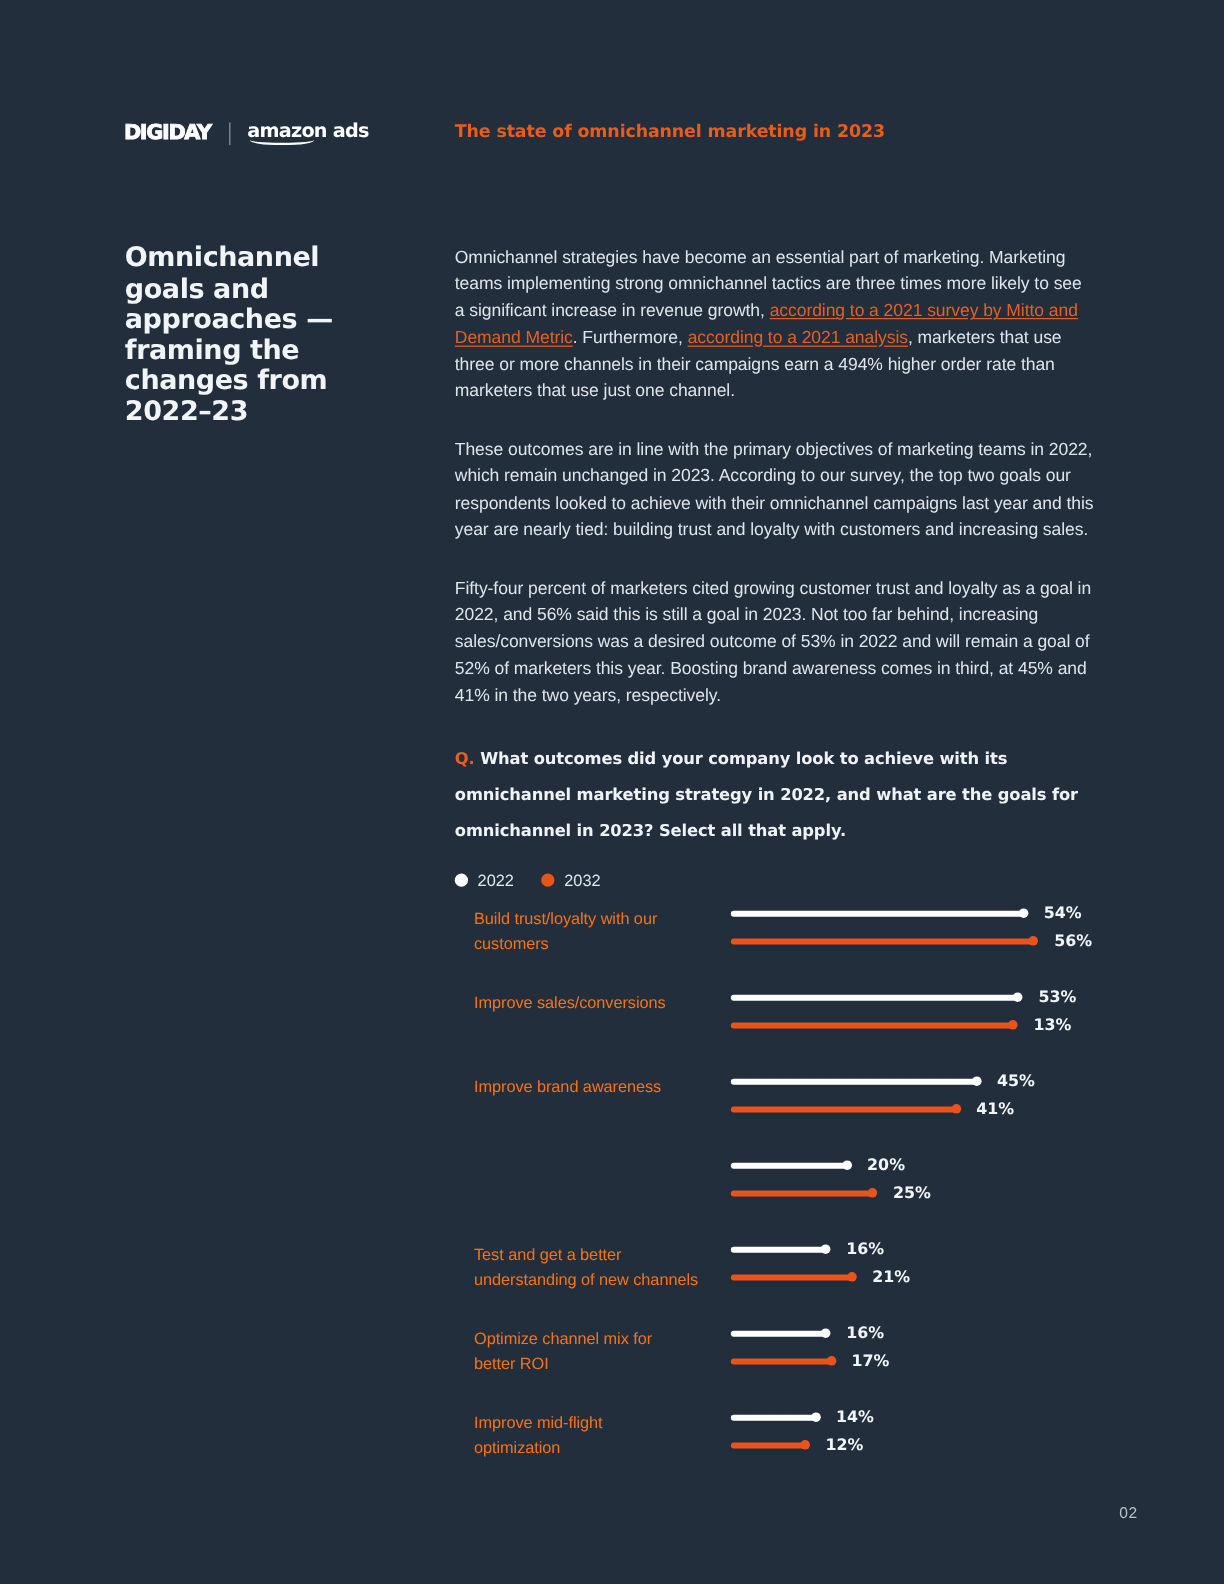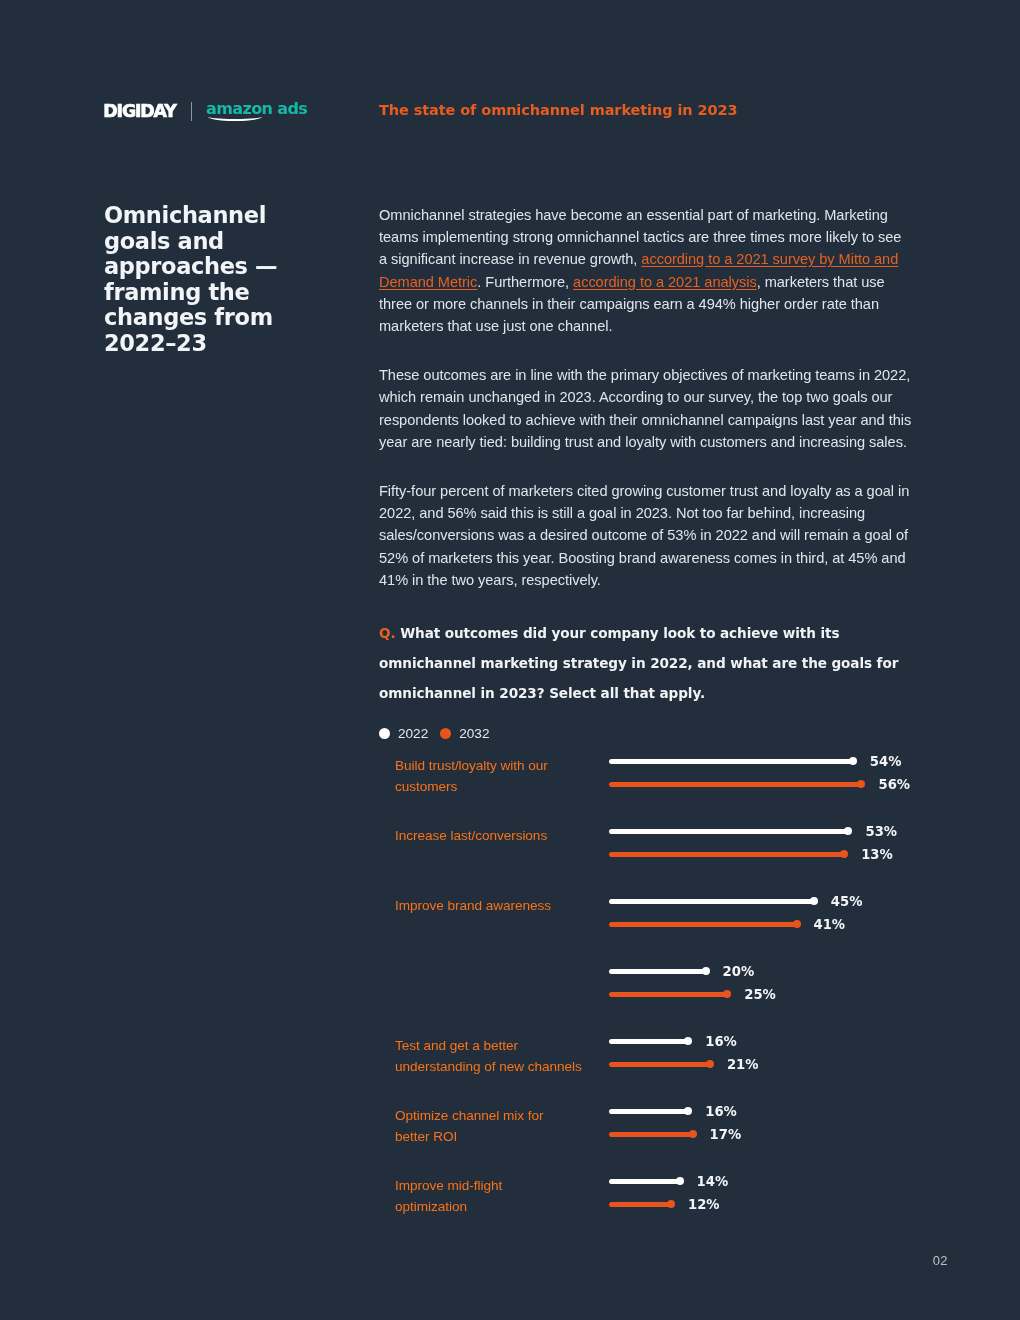--- a/index.html
+++ b/index.html
@@ -35,21 +35,21 @@
     -webkit-text-stroke: 0.7px #ffffff;
   }
   .logo-divider {
     width: 1px;
     height: 19px;
     background: #8d97a2;
     margin: 0 14px 0 16px;
   }
   .logo-amazon {
     position: relative;
-    color: #14b8a6;
+    color: #ffffff;
     font-family: "DejaVu Sans", sans-serif;
     font-size: 16px;
     font-weight: 700;
     letter-spacing: -0.6px;
     line-height: 1;
     padding-bottom: 4px;
   }
   .logo-amazon .smile {
     position: absolute;
     left: 2px;
@@ -116,20 +116,21 @@
     color: #f0f3f6;
     letter-spacing: -0.1px;
   }
   .question .q-mark { color: #e8601f; }
 
   
   .legend {
     display: flex;
     align-items: center;
     margin-top: 18px;
+    gap: 11px;
   }
   .legend-item {
     display: flex;
     align-items: center;
     gap: 8px;
     margin-right: 12px;
   }
   .legend-dot {
     width: 11px;
     height: 11px;
@@ -263,21 +264,21 @@
           <div class="bar y2022" style="width: 246.82px;"></div>
           <span class="bar-value">54%</span>
         </div>
         <div class="bar-line">
           <div class="bar y2023" style="width: 255.48px;"></div>
           <span class="bar-value">56%</span>
         </div>
       </div>
     </div>
     <div class="chart-row">
-      <div class="row-label">Increase last/conversions</div>
+      <div class="row-label">Improve sales/conversions</div>
       <div class="bars">
         <div class="bar-line">
           <div class="bar y2022" style="width: 242.49px;"></div>
           <span class="bar-value">53%</span>
         </div>
         <div class="bar-line">
           <div class="bar y2023" style="width: 238.16px;"></div>
           <span class="bar-value">13%</span>
         </div>
       </div>

